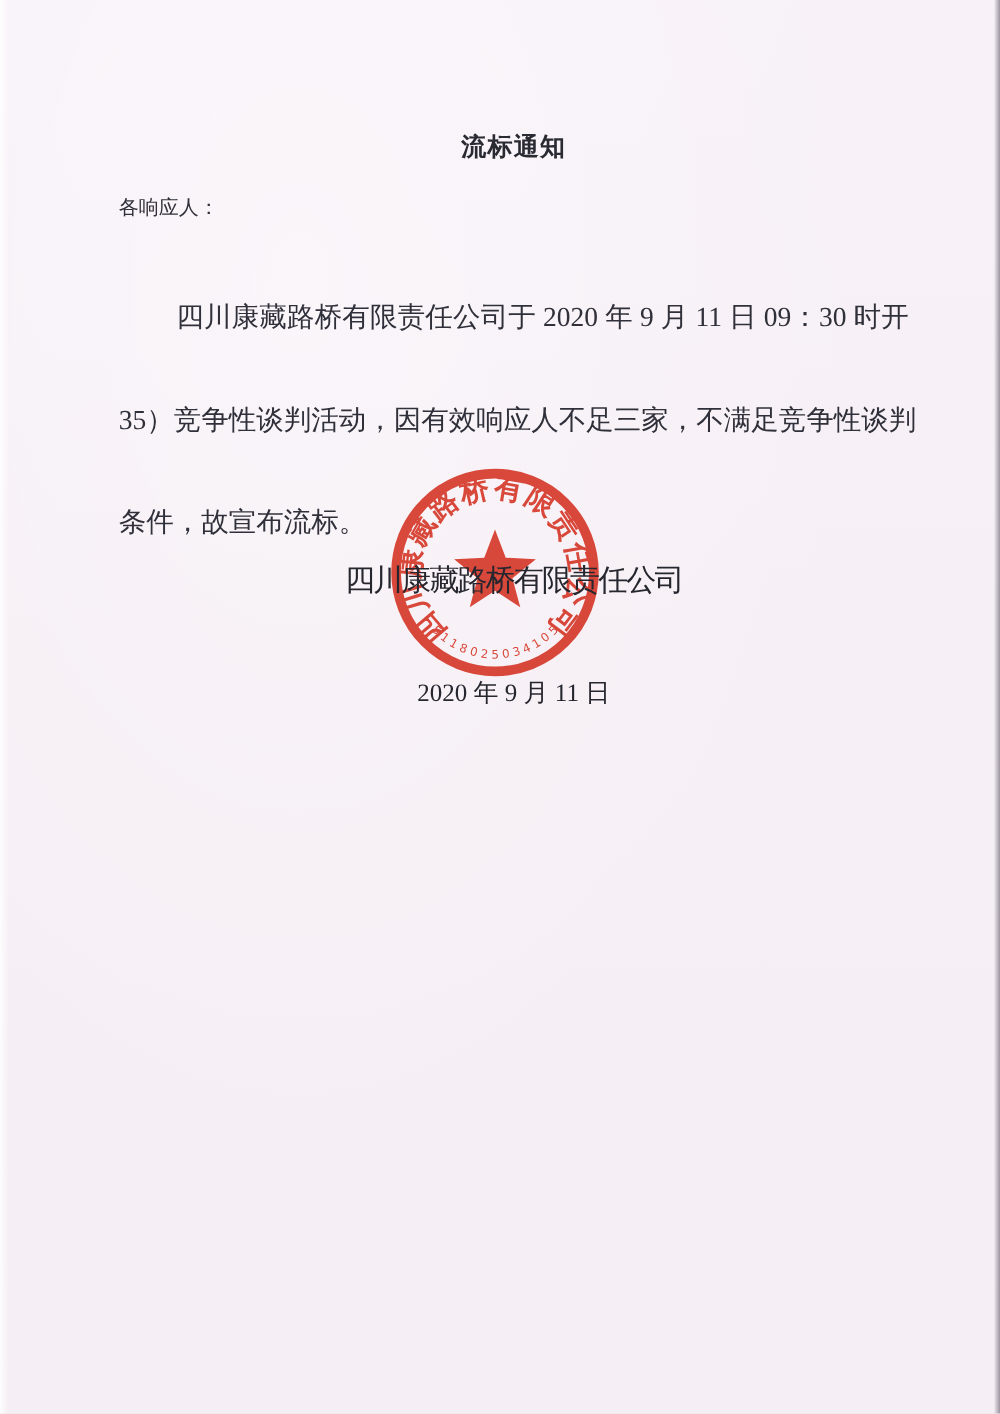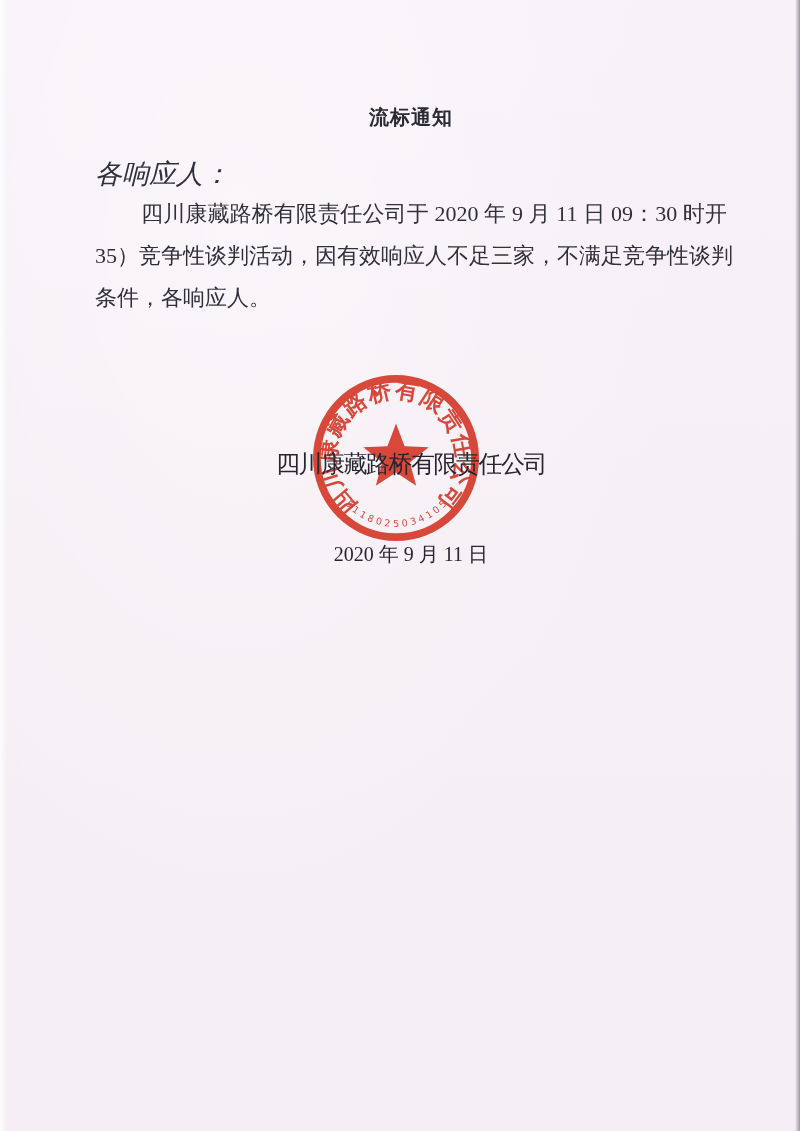--- a/index.html
+++ b/index.html
@@ -23,29 +23,30 @@
     background:linear-gradient(to left, #9b95a0, rgba(155,149,160,0));
   }
   .doc-title{
     position:absolute;left:95px;top:104px;width:632px;
     text-align:center;
     font-size:20px;font-weight:bold;color:#2a2a33;
     letter-spacing:1px;
   }
   .salutation{
     position:absolute;left:95px;top:156px;
-    font-size:27px;color:#30303a;font-style:italic;
+    font-size:16px;color:#30303a;
   }
   .body-block{
     position:absolute;left:95px;top:193px;width:632px;
     font-size:22px;color:#30303a;
   }
   .bodyline{
     height:42px;line-height:42px;
     white-space:nowrap;
+    margin-top:40px;
   }
   .bodyline.j{
     text-align:justify;
     text-align-last:justify;
   }
   .bodyline.indent{ padding-left:46px; }
   .seal{
     position:absolute;left:310px;top:372px;width:172px;height:172px;
     z-index:1;opacity:.92;
   }
@@ -82,21 +83,21 @@
   <div class="edge-left"></div>
   <div class="edge-right"></div>
 
   <div class="doc-title">流标通知</div>
 
   <div class="salutation">各响应人：</div>
 
   <div class="body-block">
     <div class="bodyline j indent">四川康藏路桥有限责任公司于 2020 年 9 月 11 日 09：30 时开</div>
     <div class="bodyline j">35）竞争性谈判活动，因有效响应人不足三家，不满足竞争性谈判</div>
-    <div class="bodyline">条件，各响应人。</div>
+    <div class="bodyline">条件，故宣布流标。</div>
   </div>
 
   <div class="seal">
     <svg viewBox="0 0 200 200" xmlns="http://www.w3.org/2000/svg">
       <defs>
         <path id="arcTop" d="M 56.9 155.2 A 70 70 0 1 1 143.1 155.2" fill="none"></path>
         <path id="arcBottom" d="M 39.6 152.5 A 80 80 0 0 0 160.4 152.5" fill="none"></path>
       </defs>
       <circle cx="100" cy="100" r="92" fill="none" stroke="#d63a2b" stroke-width="9"></circle>
       <path d="M 100 60 L 110 86.2 L 138 87.6 L 116.2 105.3 L 123.5 132.4

